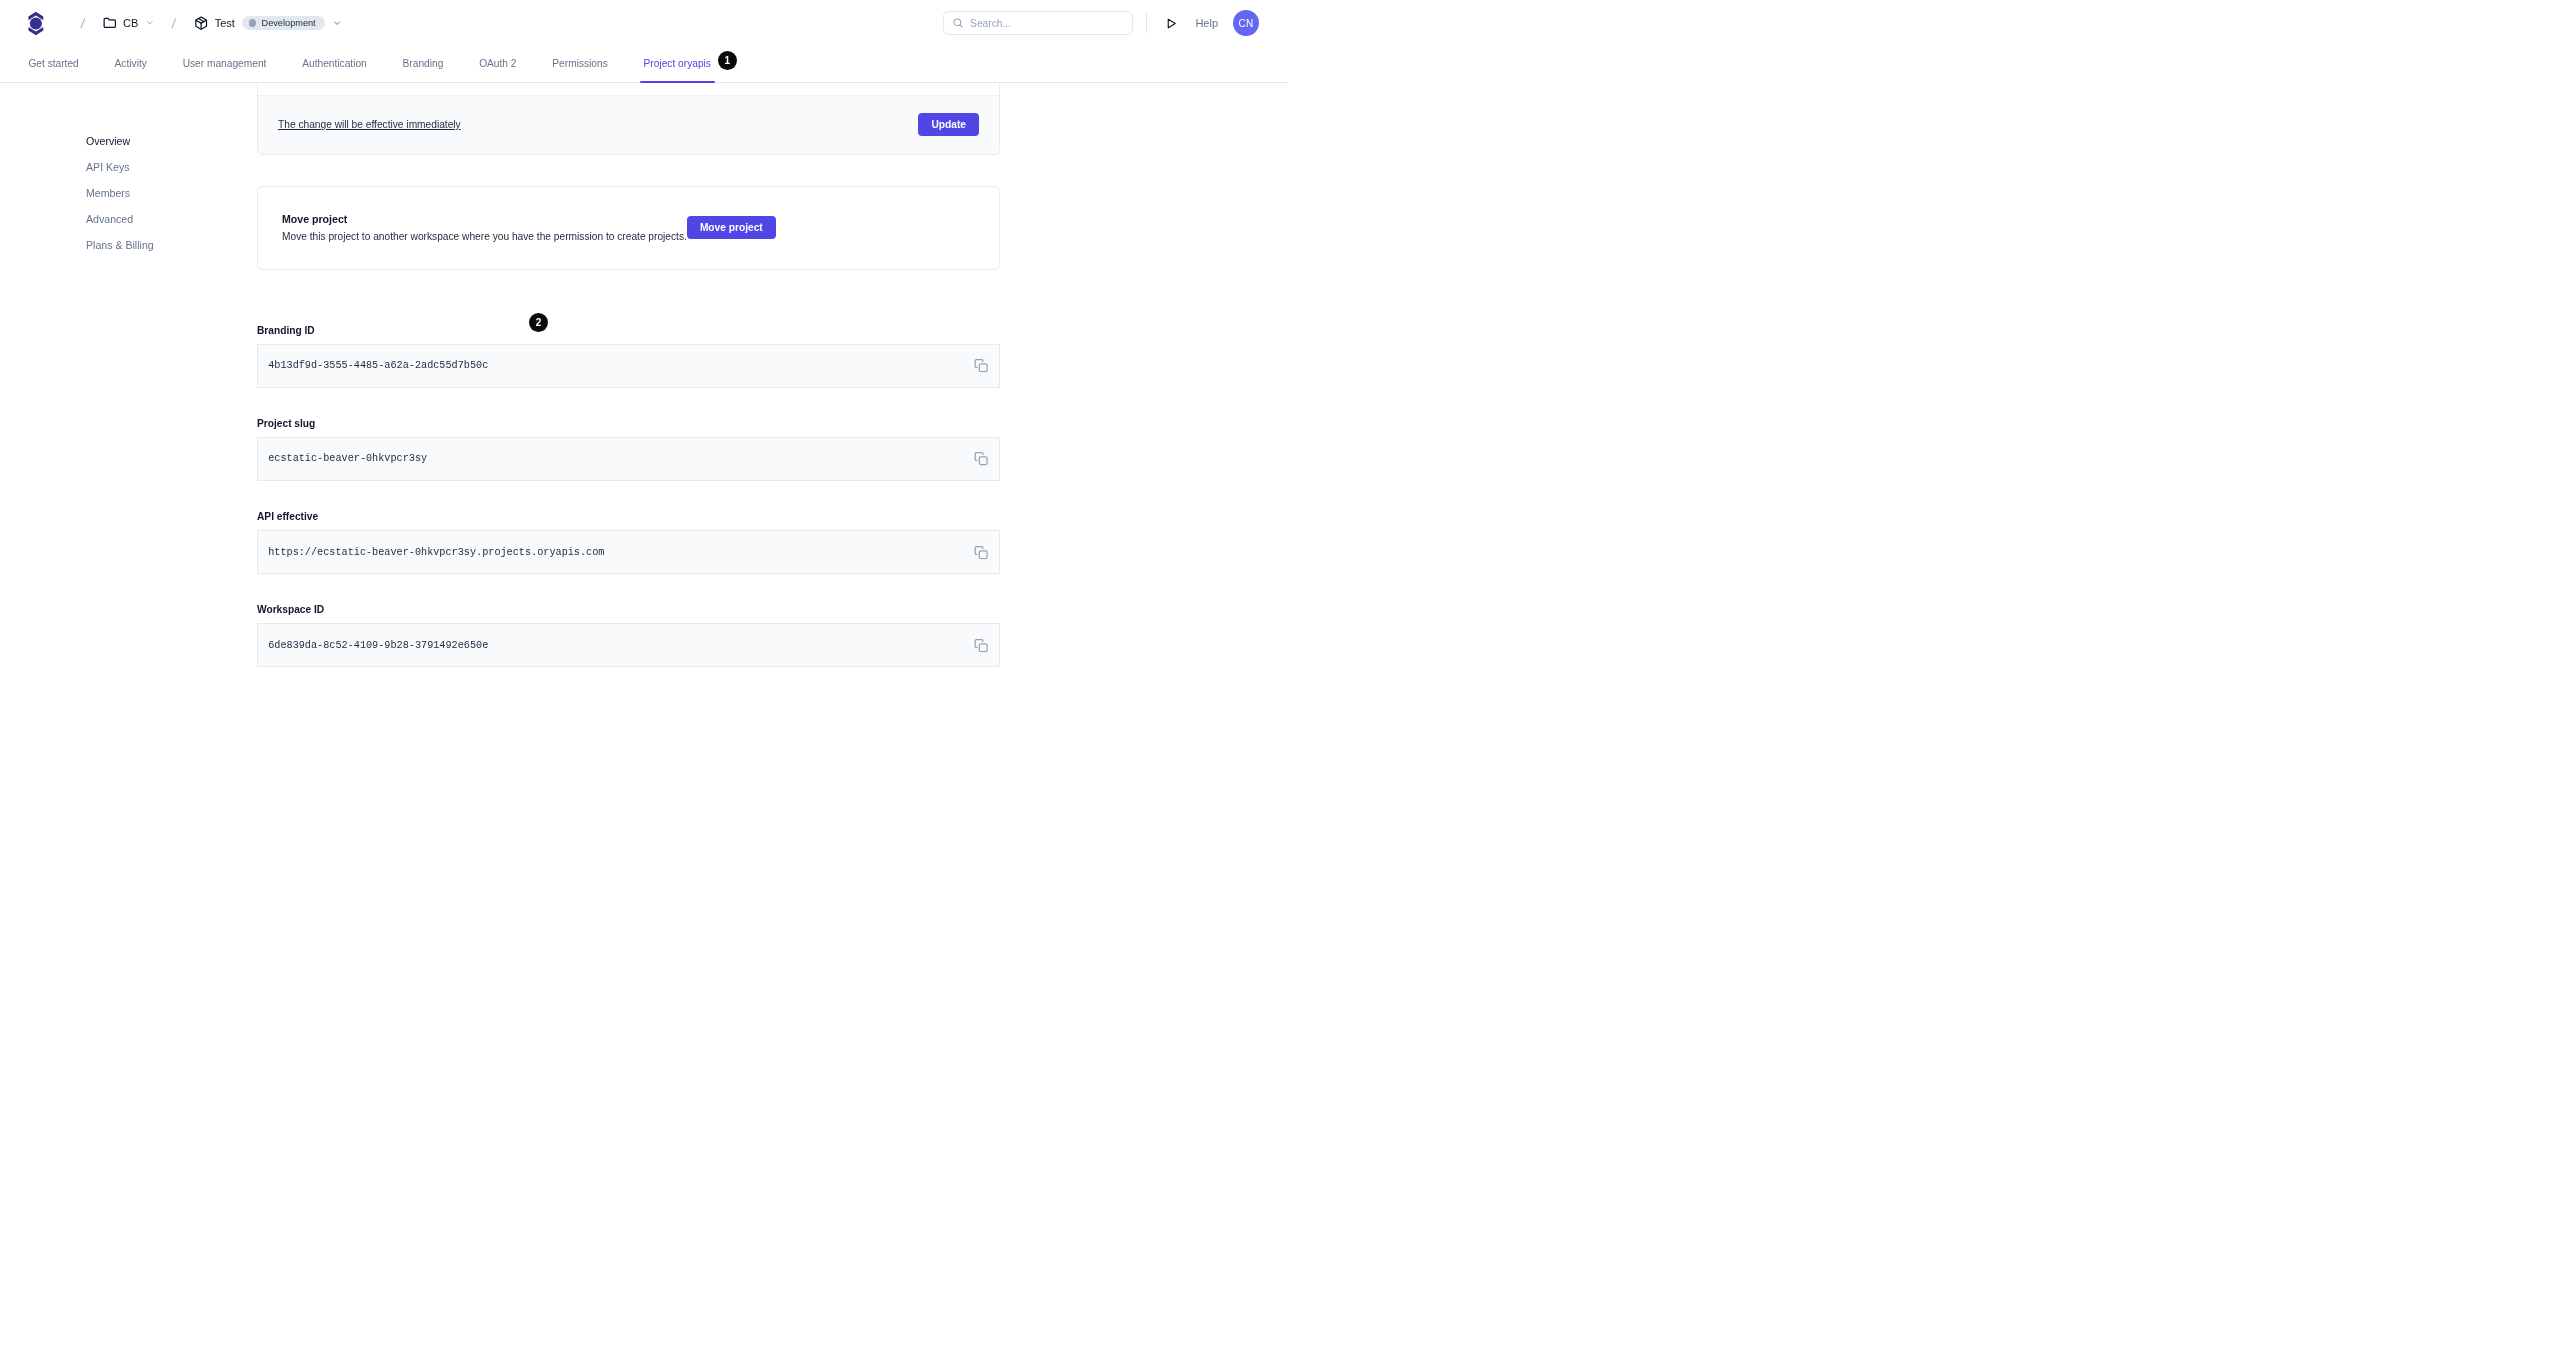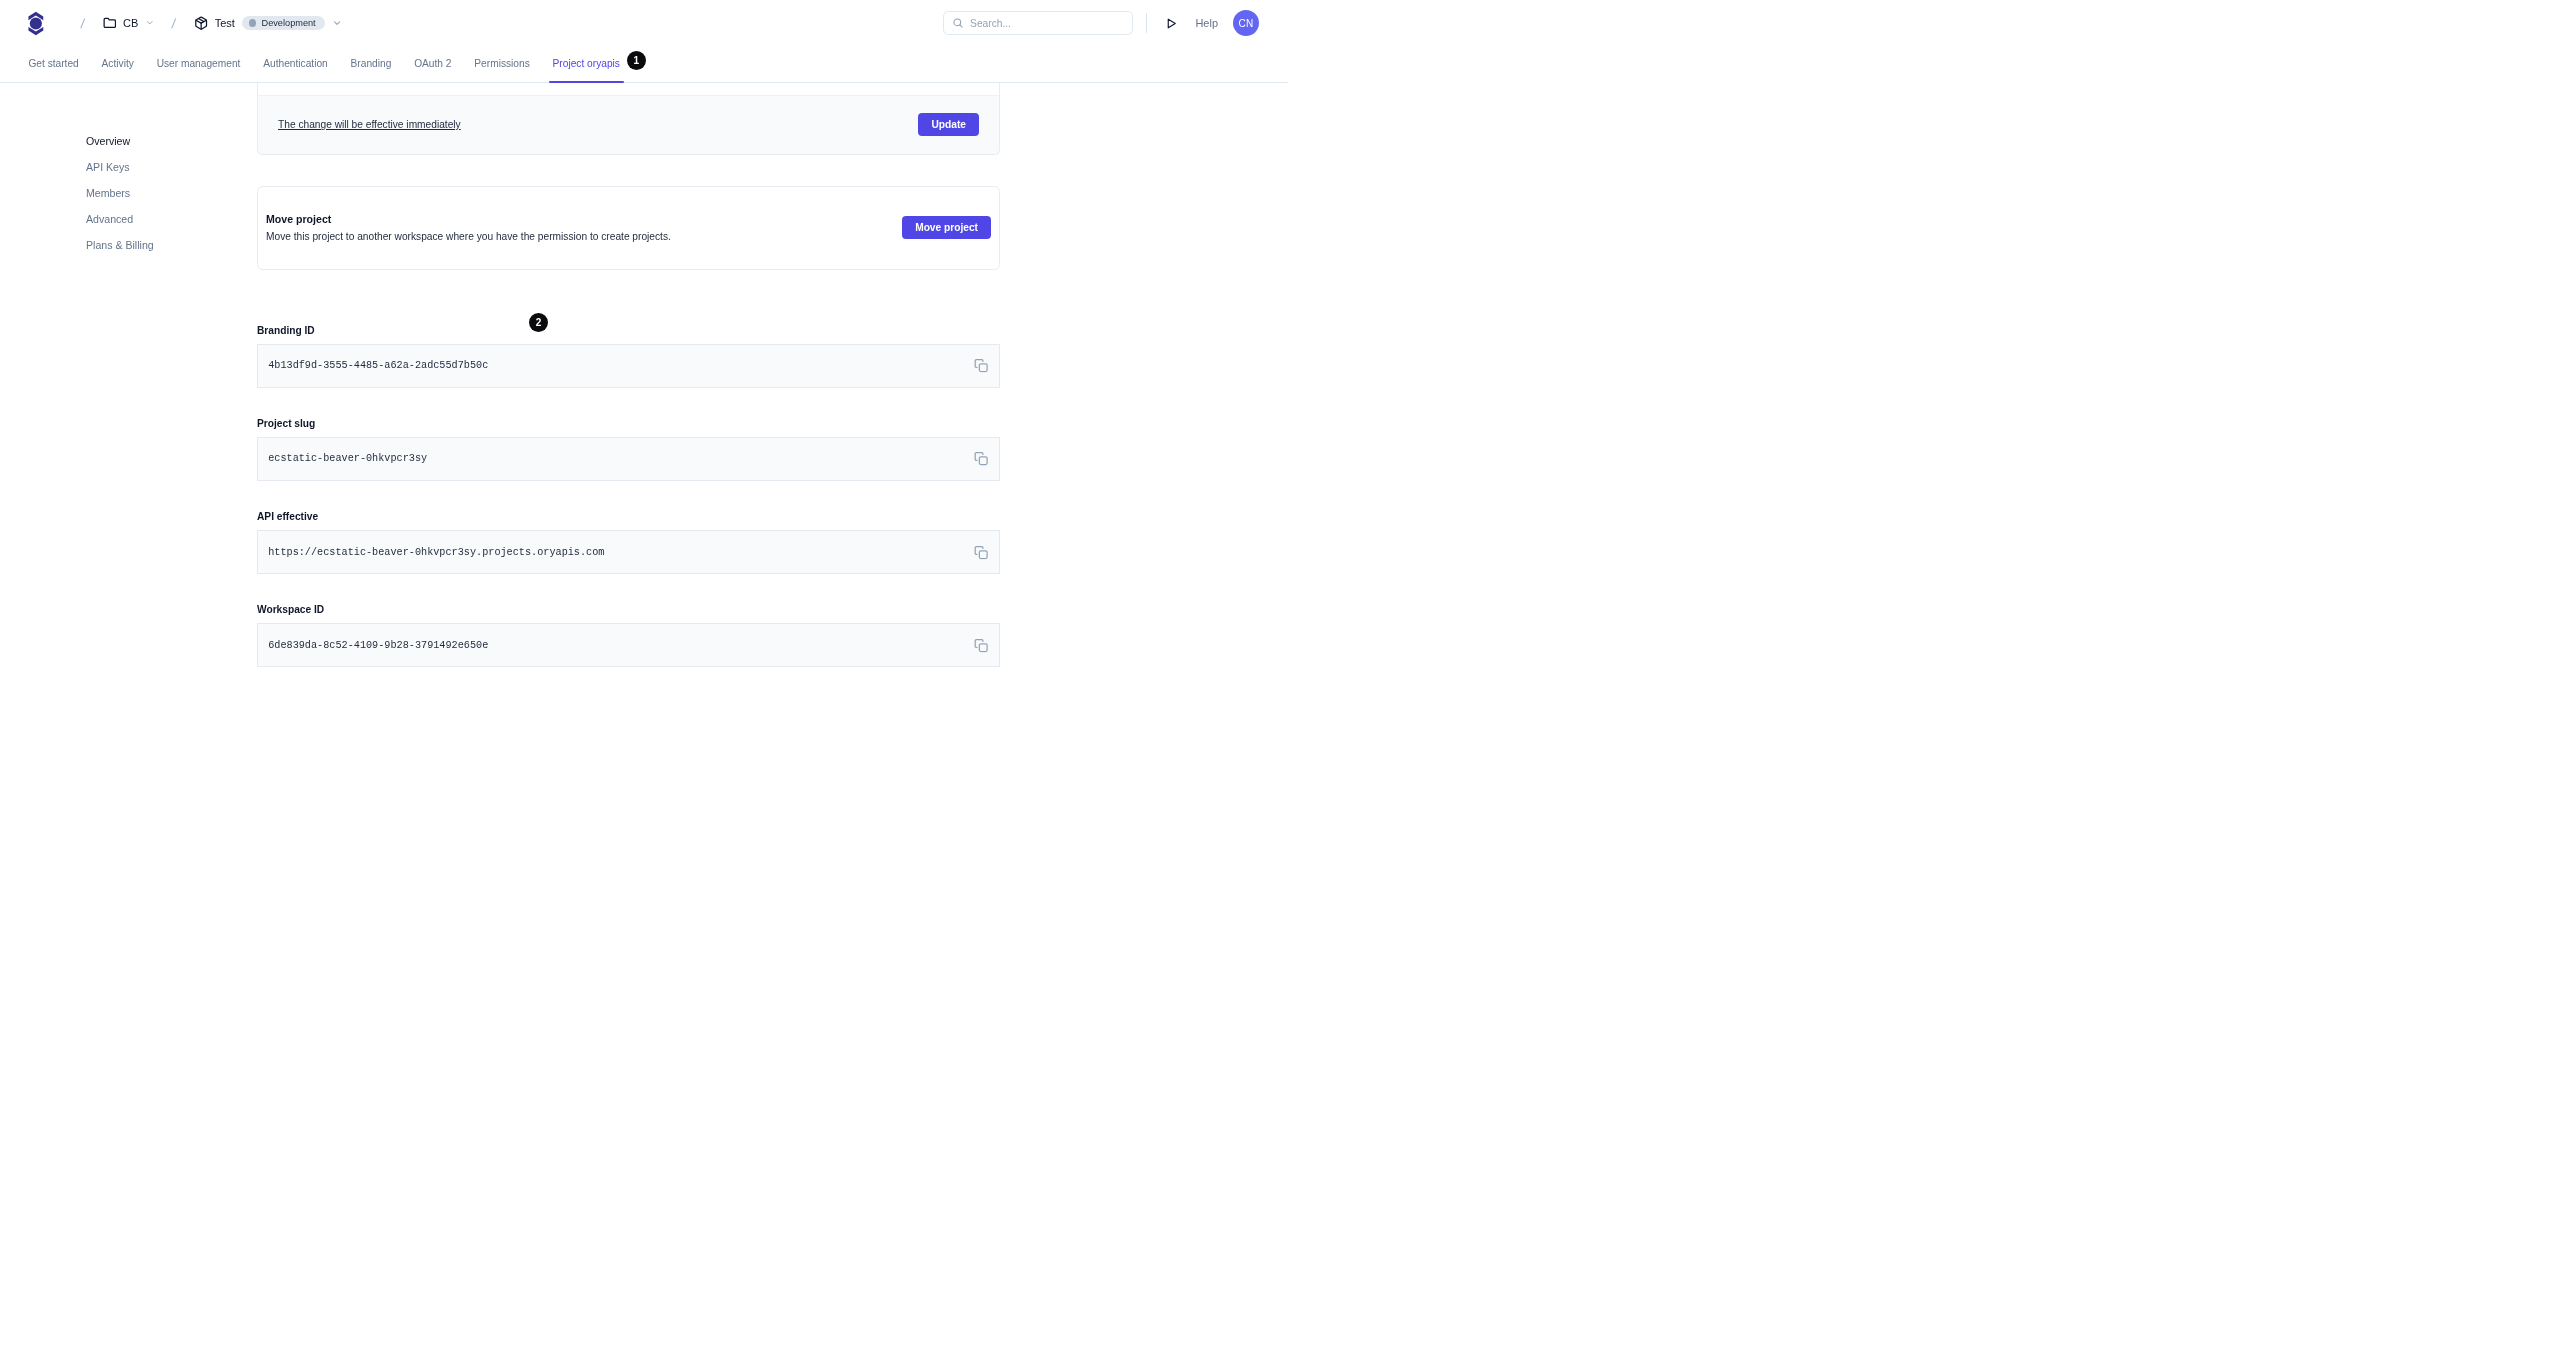--- a/index.html
+++ b/index.html
@@ -23,21 +23,21 @@
   .searchbox input { border:none; outline:none; width:100%; font-size:10.2px; color:#334155;
                      font-family:"Liberation Sans", sans-serif; background:transparent; }
   .searchbox input::placeholder { color:#94a3b8; }
   .v-divider { width:0.7px; height:20.5px; background:#dbe3ee; margin:0 16.4px 0 13.6px; }
   .play-btn { background:none; border:none; cursor:pointer; display:flex; align-items:center; padding:1.4px; }
   .help-link { font-size:11px; color:#64748b; margin:0 15px 0 16.4px; cursor:pointer; }
   .avatar { width:26px; height:26px; border-radius:50%; background:#6366f1; color:#fff; font-size:10px;
             display:flex; align-items:center; justify-content:center; cursor:pointer; letter-spacing:0.2px; }
 
   
-  .tabbar { display:flex; align-items:flex-end; gap:20px; padding:0 0 0 27px; height:37px;
+  .tabbar { display:flex; align-items:flex-end; gap:33px; padding:0 0 0 27px; height:37px;
             border-bottom:0.7px solid #e2e8f0; }
   .tab { position:relative; font-size:10.2px; color:#64748b; padding:0 1.4px 13px 1.4px; cursor:pointer; white-space:nowrap; }
   .tab.active { color:#4f46e5; }
   .tab.active .underline { position:absolute; left:-2.7px; right:-2.7px; bottom:-0.7px; height:2px;
             background:#4f46e5; border-radius:1.4px; }
   .notif-badge { position:absolute; top:-6.8px; right:-24.5px; width:19px; height:19px; border-radius:50%;
             background:#0b0b0e; color:#fff; font-size:10px; font-weight:700;
             display:flex; align-items:center; justify-content:center; }
 
   
@@ -51,21 +51,21 @@
   .card { border:0.7px solid #e7ecf3; border-radius:5.5px; background:#fff; }
   .card-cut { border-top:none; border-radius:0 0 5.5px 5.5px; }
   .card-cut .white-sliver { height:11.6px; background:#fff; }
   .card-footer { height:59px; background:#f8fafc; border-top:0.7px solid #eef2f7;
                  border-radius:0 0 5.5px 5.5px; display:flex; align-items:center;
                  justify-content:space-between; padding:0 20px; }
   .card-footer .msg { font-size:10.2px; color:#1e293b;text-decoration:underline; }
   .btn { background:#4f46e5; color:#fff; border:none; border-radius:4.1px; height:23px; padding:0 13px;
          font-size:10.2px; font-weight:600; font-family:"Liberation Sans", sans-serif; cursor:pointer; }
   .move-card { margin-top:31px; height:84px; display:flex; align-items:center;
-               justify-content:space-between; padding:0 8px; }
+               justify-content:flex-start; padding:0 24px; }
   .move-card h3 { font-size:10.6px; font-weight:700; color:#0f172a; margin-bottom:6.8px; }
   .move-card p { font-size:10.2px; color:#1e293b; }
 
   
   .fields { position:relative; margin-top:55px; }
   .step-badge { position:absolute; left:272px; top:-11.6px; width:19px; height:19px; border-radius:50%;
                 background:#0b0b0e; color:#fff; font-size:10px; font-weight:700;
                 display:flex; align-items:center; justify-content:center; }
   .field-row { margin-bottom:30px; }
   .field-label { font-size:10.2px; font-weight:700; color:#0f172a; margin-bottom:8.2px; }

